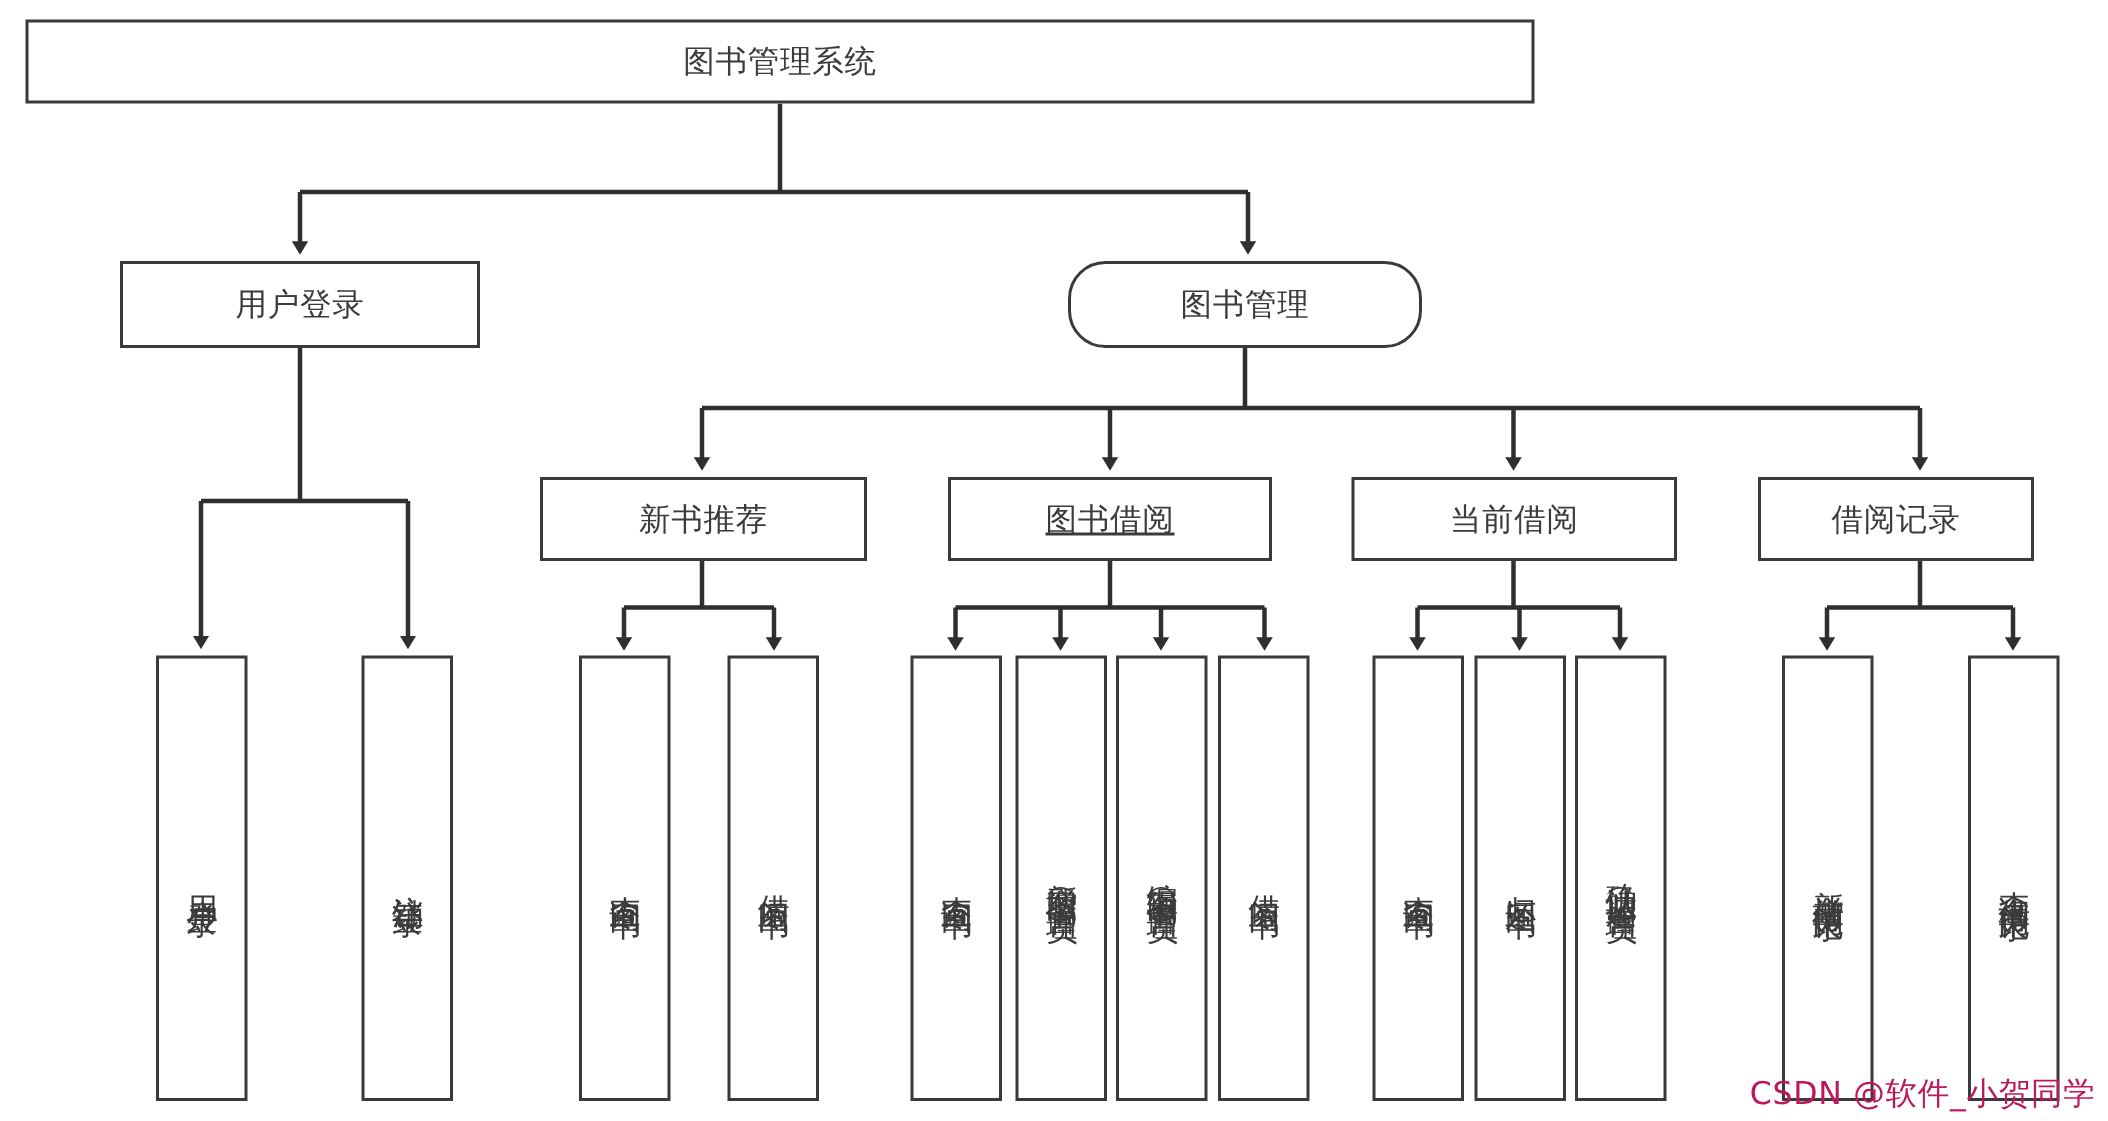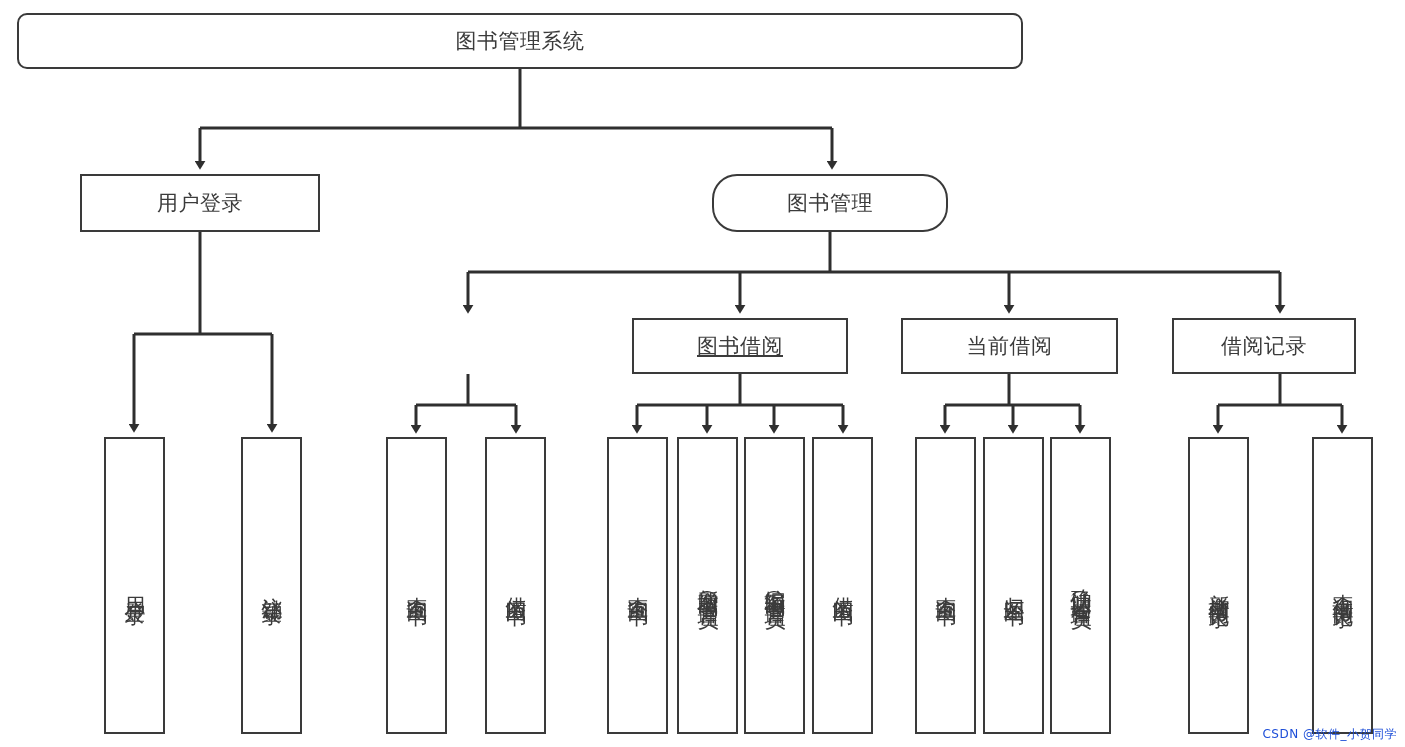--- a/index.html
+++ b/index.html
@@ -52,22 +52,22 @@
     display: block;
     white-space: pre-wrap;
   }
   .node.vertical .node-label {
     white-space: normal;
   }
   #watermark {
     position: absolute;
     right: 8px;
     bottom: 4px;
-    font-size: 12px;
-    color: #1d4ed8;
+    font-size: 21px;
+    color: #be185d;
     letter-spacing: 0.5px;
     white-space: nowrap;
     pointer-events: none;
   }
 </style>
 </head>
 <body>
 
 <div id="diagram-root">
 
@@ -114,31 +114,34 @@
       <path d="M1013,405 L1013,426" marker-end="url(#arrow)"></path>
       <path d="M1080,405 L1080,426" marker-end="url(#arrow)"></path>
 
       <path d="M1280,374 L1280,405"></path>
       <path d="M1218,405 L1342,405"></path>
       <path d="M1218,405 L1218,426" marker-end="url(#arrow)"></path>
       <path d="M1342,405 L1342,426" marker-end="url(#arrow)"></path>
     </g>
   </svg>
 
-  <div class="node horizontal" style="left:17px;top:13px;width:1006px;height:56px;border-radius:10px;">
+  <div class="node horizontal" style="left:17px;top:13px;width:1006px;height:56px;">
     <span class="node-label">图书管理系统</span>
   </div>
 
   <div class="node horizontal" style="left:80px;top:174px;width:240px;height:58px;">
     <span class="node-label">用户登录</span>
   </div>
   <div class="node horizontal" style="left:712px;top:174px;width:236px;height:58px;border-radius:25px;">
     <span class="node-label">图书管理</span>
   </div>
 
+  <div class="node horizontal" style="left:360px;top:318px;width:218px;height:56px;">
+    <span class="node-label">新书推荐</span>
+  </div>
   <div class="node horizontal" style="left:632px;top:318px;width:216px;height:56px;text-decoration:underline;">
     <span class="node-label">图书借阅</span>
   </div>
   <div class="node horizontal" style="left:901px;top:318px;width:217px;height:56px;">
     <span class="node-label">当前借阅</span>
   </div>
   <div class="node horizontal" style="left:1172px;top:318px;width:184px;height:56px;">
     <span class="node-label">借阅记录</span>
   </div>
 

